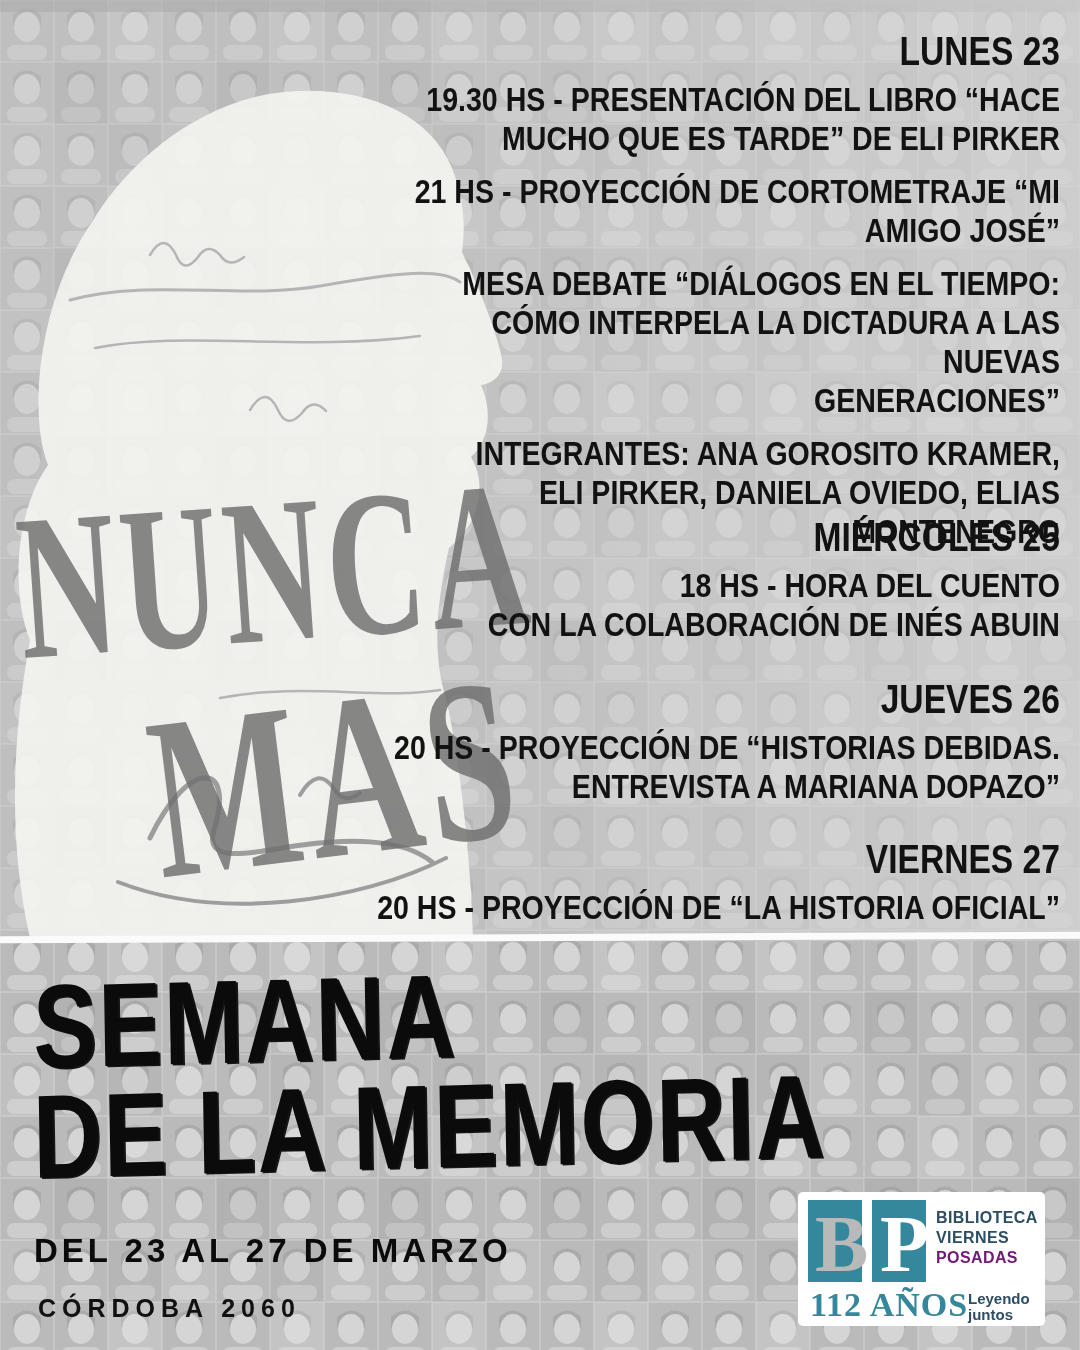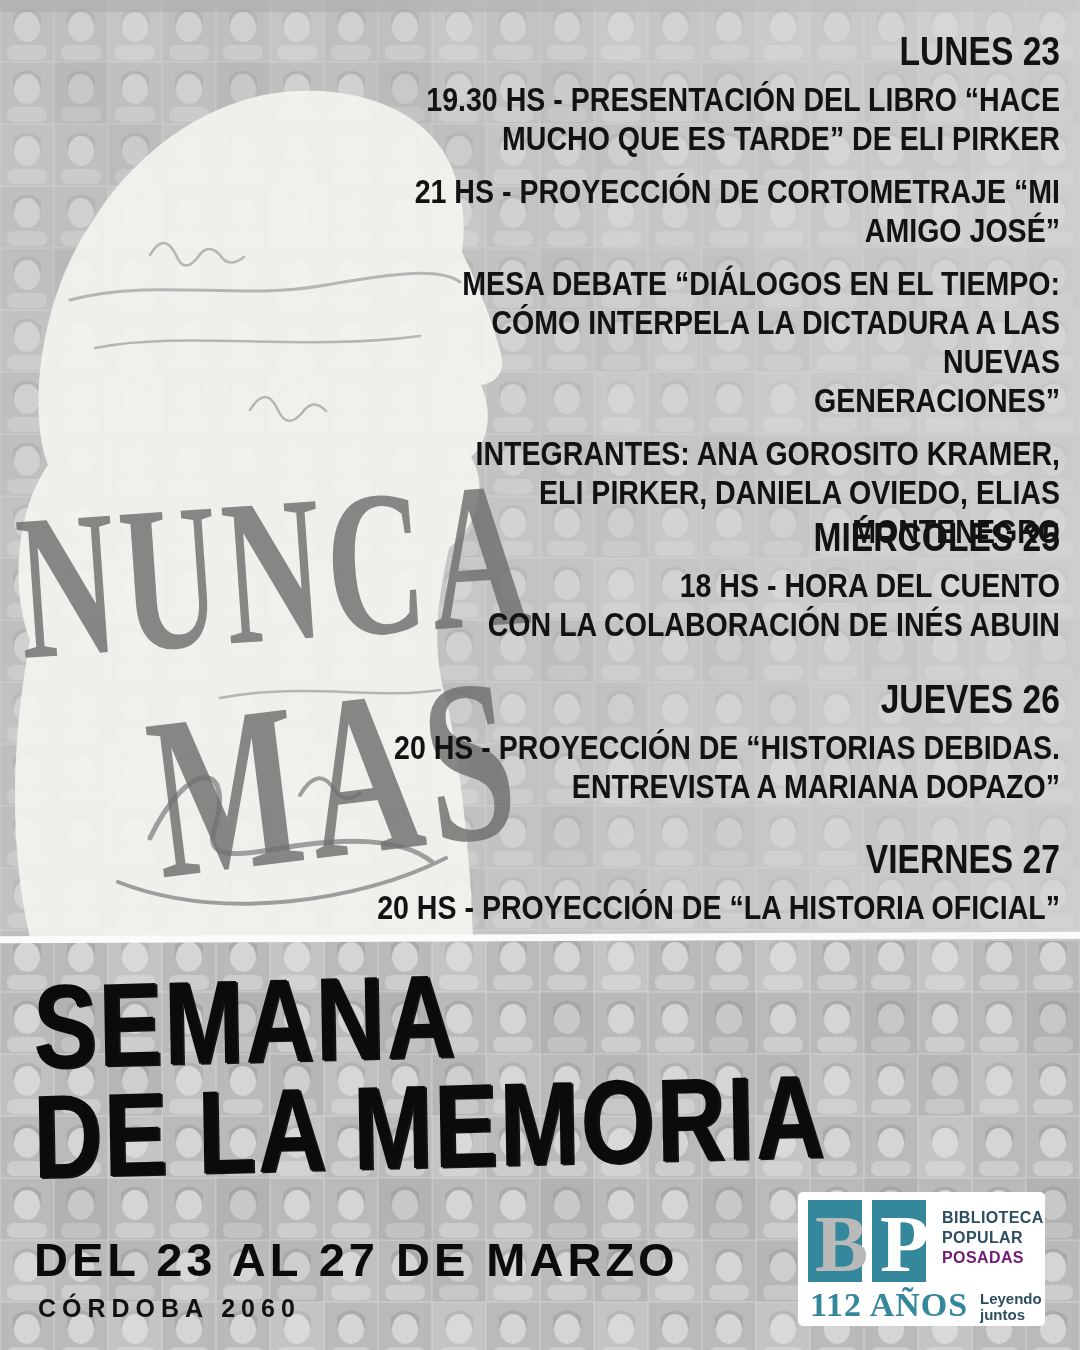--- a/index.html
+++ b/index.html
@@ -38,46 +38,46 @@
     text-shadow:2px 1px 0 #151515;
   }
   .title-1{top:968px;}
   .title-2{top:1078px;}
   .venue{
     position:absolute;left:40px;top:1190px;z-index:3;color:#0b0b0b;
     font-weight:900;font-size:30px;letter-spacing:7px;
   }
   .dates{
     position:absolute;left:34px;top:1232px;z-index:3;color:#0b0b0b;
-    font-weight:900;font-size:47px;letter-spacing:4px;
+    font-weight:900;font-size:33px;letter-spacing:4px;
   }
   .address{
     position:absolute;left:38px;top:1294px;z-index:3;color:#111;
     font-weight:700;font-size:25px;letter-spacing:6px;
   }
   
   .logo-card{
     position:absolute;left:798px;top:1192px;width:247px;height:134px;
     background:#ffffff;border-radius:5px;z-index:5;
   }
   .logo-mono{position:absolute;left:10px;top:8px;}
   .logo-name{
-    position:absolute;left:144px;top:16px;
+    position:absolute;left:138px;top:16px;
     font-weight:700;font-size:16px;line-height:20px;letter-spacing:0.4px;
   }
   .logo-name .nm1,.logo-name .nm2{color:#2d4d61;}
   .logo-name .nm3{color:#701a75;}
   .logo-years{
     position:absolute;left:12px;top:94px;
     font-family:Liberation Serif, serif;font-weight:700;font-size:34px;
     color:#35879b;letter-spacing:1px;
   }
   .logo-tagline{
     position:absolute;left:170px;top:99px;
-    font-weight:700;font-size:15px;line-height:16px;color:#2d4d61;margin-left:12px;
+    font-weight:700;font-size:15px;line-height:16px;color:#2d4d61;
   }
 </style>
 </head>
 <body>
 
 <div class="poster">
 
   <svg class="bg" width="1080" height="1350" viewBox="0 0 1080 1350">
     <defs>
       <pattern id="faces" width="54" height="62" patternUnits="userSpaceOnUse">
@@ -185,21 +185,21 @@
 
   <div class="logo-card">
     <svg class="logo-mono" width="122" height="84" viewBox="0 0 122 84">
       <rect x="0" y="0" width="54" height="82" fill="#35879b"></rect>
       <text x="7" y="71" font-family="Liberation Serif, serif" font-weight="bold" font-size="80" fill="#b9b9b9">B</text>
       <rect x="64" y="0" width="54" height="82" fill="#35879b"></rect>
       <text x="72" y="71" font-family="Liberation Serif, serif" font-weight="bold" font-size="80" fill="#ffffff">P</text>
     </svg>
     <div class="logo-name">
       <div class="nm1">BIBLIOTECA</div>
-      <div class="nm2">POPULAR</div>
+      <div class="nm2">VIERNES</div>
       <div class="nm3">POSADAS</div>
     </div>
     <div class="logo-years">112 AÑOS</div>
     <div class="logo-tagline">
       <div>Leyendo</div>
       <div>juntos</div>
     </div>
   </div>
 
 </div>

